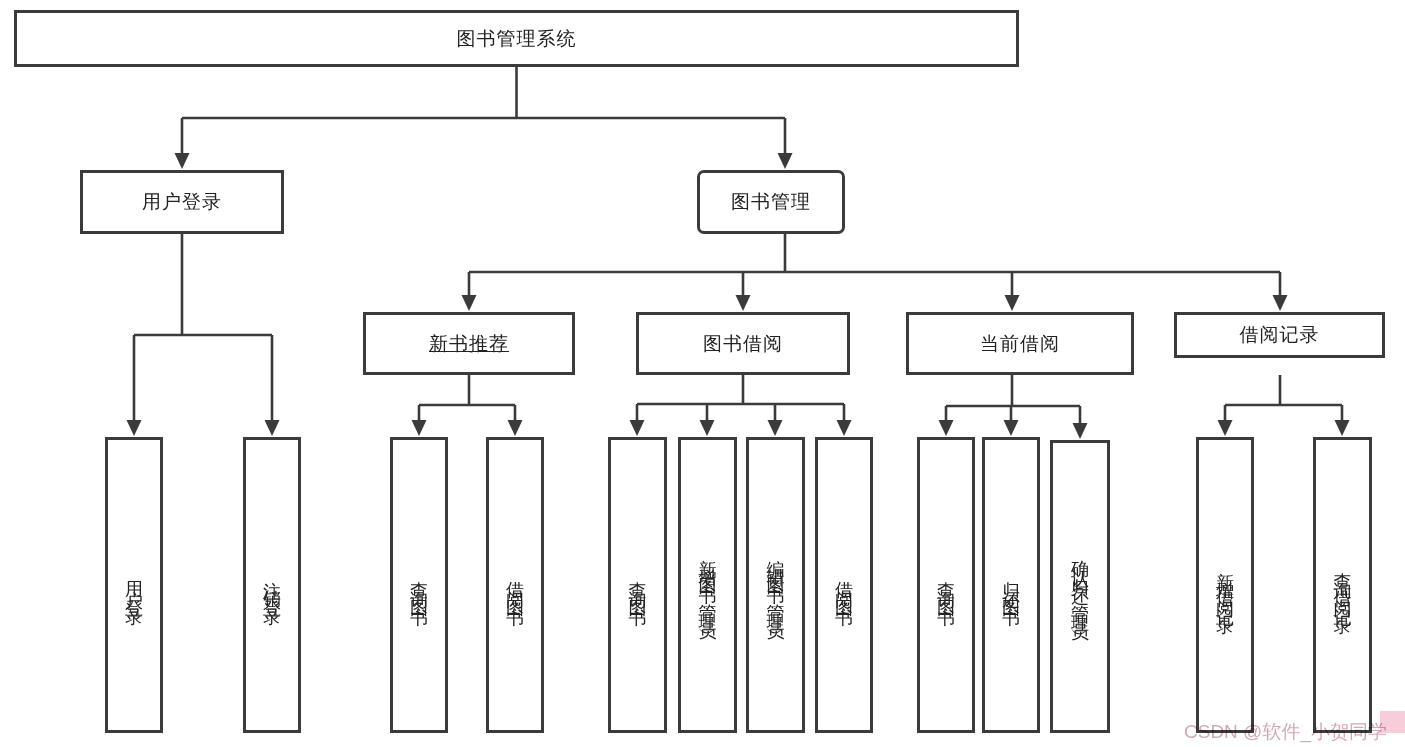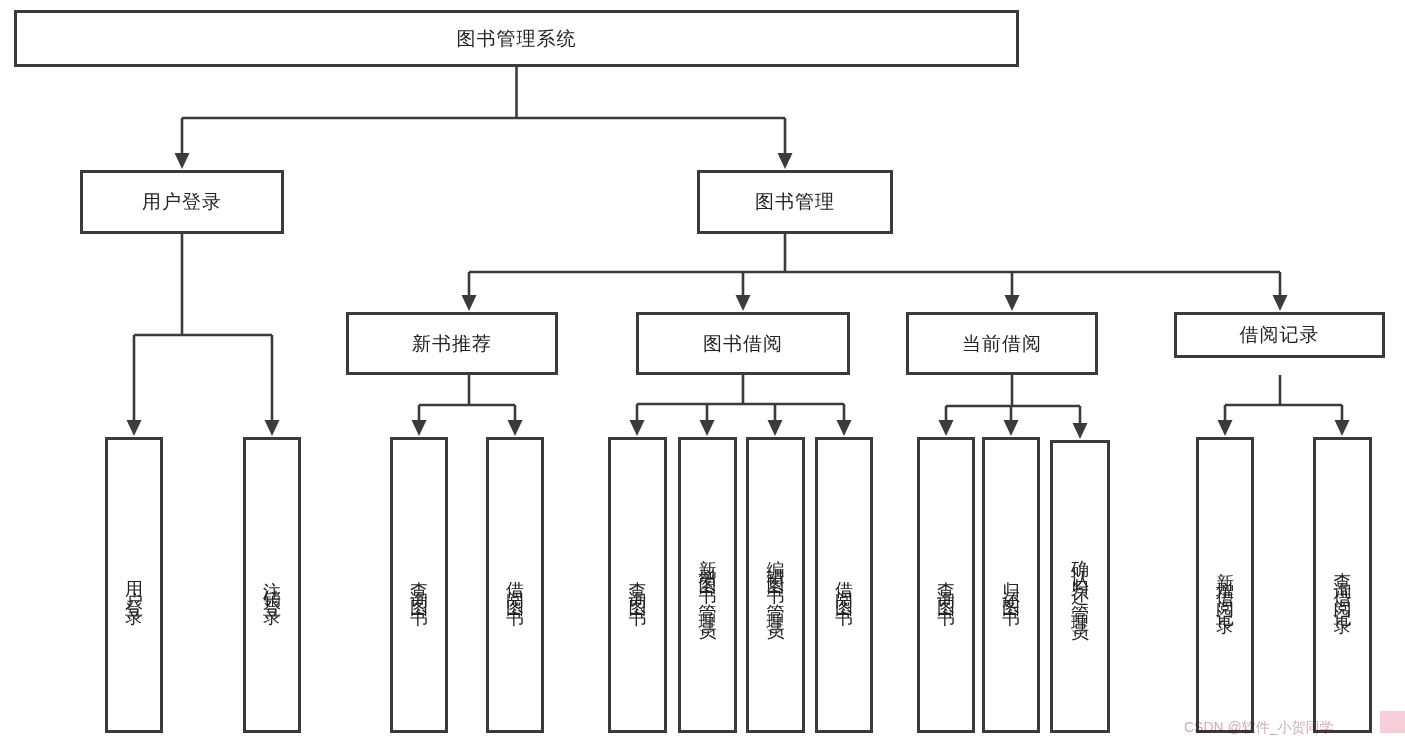--- a/index.html
+++ b/index.html
@@ -14,21 +14,21 @@
     color:#222222;z-index:2;
   }
   .hbox{font-size:19px;letter-spacing:1px;}
   .vbox{width:58px;top:437px;height:296px;}
   .vbox .vtext{
     writing-mode:vertical-rl;text-orientation:mixed;
     font-size:18px;line-height:1;letter-spacing:9px;color:#222222;
   }
   #watermark{
     position:absolute;left:1184px;top:719px;z-index:6;
-    font-size:14px;color:#d3a8ba;mix-blend-mode:multiply;white-space:nowrap;
+    font-size:19px;color:#d3a8ba;mix-blend-mode:multiply;white-space:nowrap;
   }
   #corner-accent{
     position:absolute;left:1380px;top:711px;width:25px;height:22px;
     background:#f6cdd9;z-index:1;
   }
 </style>
 </head>
 <body>
 
 <div id="canvas">
@@ -99,31 +99,31 @@
     </g>
   </svg>
 
   <div class="hbox" style="left:14px;top:10px;width:1005px;height:57px;">
     <span>图书管理系统</span>
   </div>
 
   <div class="hbox" style="left:80px;top:170px;width:204px;height:64px;">
     <span>用户登录</span>
   </div>
-  <div class="hbox" style="left:697px;top:170px;width:196px;height:64px;">
+  <div class="hbox" style="left:697px;top:170px;width:148px;height:64px;border-radius:7px;">
     <span>图书管理</span>
   </div>
 
-  <div class="hbox" style="left:346px;top:312px;width:212px;height:63px;">
+  <div class="hbox" style="left:363px;top:312px;width:212px;height:63px;text-decoration:underline;">
     <span>新书推荐</span>
   </div>
   <div class="hbox" style="left:636px;top:312px;width:214px;height:63px;text-align:center;">
     <span>图书借阅</span>
   </div>
-  <div class="hbox" style="left:906px;top:312px;width:192px;height:63px;">
+  <div class="hbox" style="left:906px;top:312px;width:228px;height:63px;">
     <span>当前借阅</span>
   </div>
   <div class="hbox" style="left:1174px;top:312px;width:211px;height:46px;">
     <span>借阅记录</span>
   </div>
 
   <div class="vbox" style="left:105px;">
     <span class="vtext">用户登录</span>
   </div>
   <div class="vbox" style="left:243px;">

